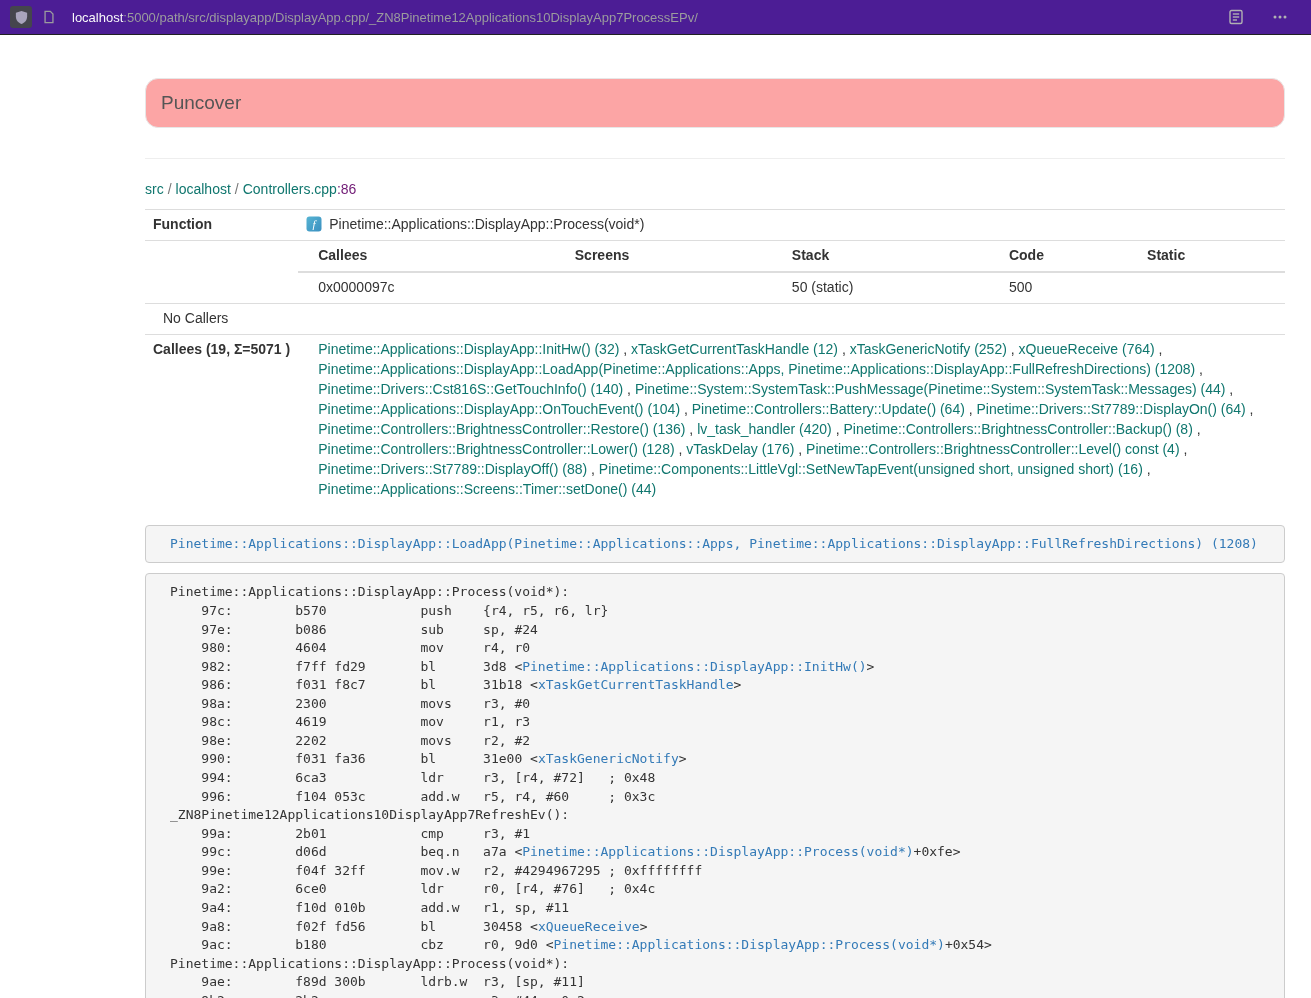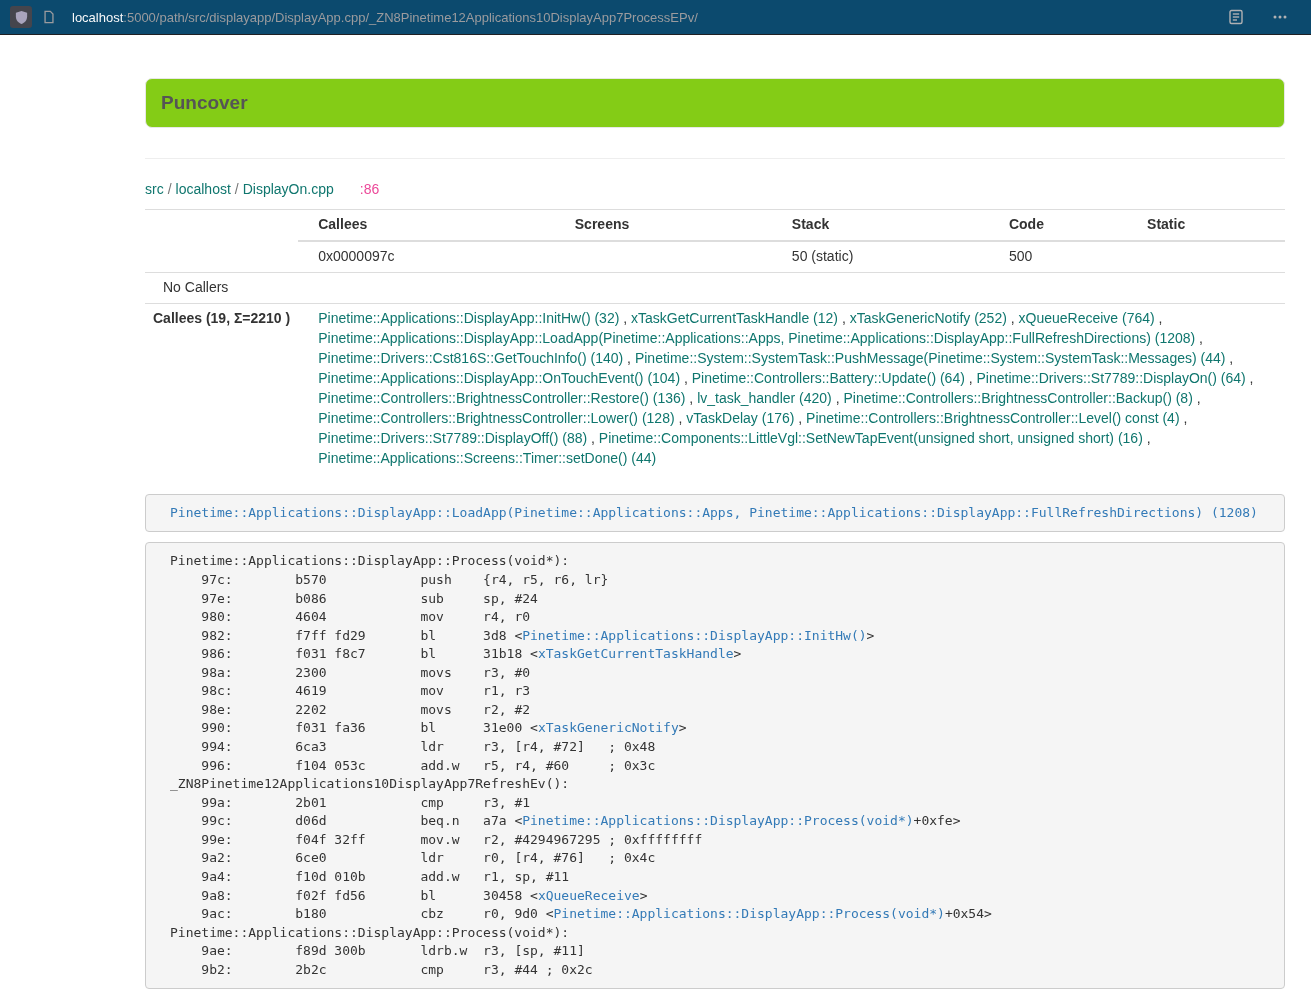--- a/index.html
+++ b/index.html
@@ -7,46 +7,46 @@
   body {
     width: 1311px; height: 998px; overflow: hidden;
     background: #ffffff; color: #333;
     font-family: "Liberation Sans", "DejaVu Sans", sans-serif;
     font-size: 14px;
   }
   a { color: #0f766e; text-decoration: none; cursor: pointer; }
 
   
   .browser-bar {
-    height: 35px; background: #0c4a6e; border-bottom: 1px solid #202023;
+    height: 35px; background: #4c1d95; border-bottom: 1px solid #202023;
     display: flex; align-items: center; padding: 0 10px;
   }
   .bb-btn {
     width: 22px; height: 22px; border-radius: 3px;
     display: flex; align-items: center; justify-content: center;
     margin-right: 6px; flex: 0 0 auto;
   }
   .bb-btn.shield { background: #45454d; }
   .url { font-size: 13px; margin-left: 6px; white-space: nowrap; overflow: hidden; flex: 1; }
   .url .host { color: #f9f9fa; }
   .url .path { color: #9b9b9e; }
   .bb-right { display: flex; align-items: center; gap: 16px; margin-left: auto; padding-right: 4px; }
 
   
   .container { margin-left: 145px; width: 1140px; }
   .navbar {
     margin-top: 43px; height: 50px;
-    background: #84cc16; border: 1px solid #e7e7e7; border-radius: 7px;
-    display: flex; align-items: center; font-weight: bold;
+    background: #fca5a5; border: 1px solid #e7e7e7; border-radius: 13px;
+    display: flex; align-items: center;
   }
   .navbar-brand { padding: 0 15px; font-size: 19px; color: #555; }
   hr.divider { border: none; border-top: 1px solid #eee; margin: 30px 0 0 0; }
   .breadcrumb-line { margin-top: 22px; font-size: 14px; }
   .breadcrumb-line .sep { color: #777; margin: 0 4px; }
-  .breadcrumb-line .line-no { color: #ec4899; padding-left: 26px; }
+  .breadcrumb-line .line-no { color: #701a75; }
 
   table.fn { width: 100%; border-collapse: collapse; margin-top: 12px; font-size: 14px; }
   table.fn > tbody > tr > th,
   table.fn > tbody > tr > td {
     border-top: 1px solid #ddd; padding: 5px 8px;
     text-align: left; vertical-align: top; line-height: 1.42857;
   }
   th.row-label { width: 148px; padding-left: 18px; font-weight: bold; white-space: nowrap; }
   td.nested-cell { padding: 0 !important; }
   table.inner { width: 100%; border-collapse: collapse; }
@@ -107,25 +107,42 @@
 
 <div class="container">
 
   <nav class="navbar">
     <a class="navbar-brand">Puncover</a>
   </nav>
 
   <hr class="divider">
 
   <div class="breadcrumb-line">
-    <a>src</a><span class="sep">/</span><a>localhost</a><span class="sep">/</span><a>DisplayOn.cpp</a><span class="line-no">:86</span>
+    <a>src</a><span class="sep">/</span><a>localhost</a><span class="sep">/</span><a>Controllers.cpp</a><span class="line-no">:86</span>
   </div>
 
   <table class="fn">
     <tbody>
+      <tr>
+        <th class="row-label">Function</th>
+        <td>
+          <span class="fn-icon">
+            <svg width="16" height="16" viewBox="0 0 16 16">
+              <defs>
+                <linearGradient id="fg" x1="0" y1="0" x2="1" y2="1">
+                  <stop offset="0" stop-color="#56b4d3"></stop>
+                  <stop offset="1" stop-color="#3a8fc0"></stop>
+                </linearGradient>
+              </defs>
+              <rect x="0.5" y="0.5" width="15" height="15" rx="3" fill="url(#fg)"></rect>
+              <text x="8" y="12" text-anchor="middle" font-size="11" fill="#ffffff" font-family="serif" font-style="italic">f</text>
+            </svg>
+          </span><span>Pinetime::Applications::DisplayApp::Process(void*)</span>
+        </td>
+      </tr>
       <tr>
         <th class="row-label"></th>
         <td class="nested-cell">
           <table class="inner">
             <thead>
               <tr>
                 <th style="width:26%">Callees</th>
                 <th style="width:22%">Screens</th>
                 <th style="width:22%">Stack</th>
                 <th style="width:14%">Code</th>
@@ -141,21 +158,21 @@
                 <td></td>
               </tr>
             </tbody>
           </table>
         </td>
       </tr>
       <tr>
         <th colspan="2" style="font-weight:normal; padding-left:18px;">No Callers</th>
       </tr>
       <tr>
-        <th class="row-label">Callees (19, Σ=2210 )</th>
+        <th class="row-label">Callees (19, Σ=5071 )</th>
         <td class="callees-cell"><a>Pinetime::Applications::DisplayApp::InitHw() (32)</a> , <a>xTaskGetCurrentTaskHandle (12)</a> , <a>xTaskGenericNotify (252)</a> , <a>xQueueReceive (764)</a> , <a>Pinetime::Applications::DisplayApp::LoadApp(Pinetime::Applications::Apps, Pinetime::Applications::DisplayApp::FullRefreshDirections) (1208)</a> , <a>Pinetime::Drivers::Cst816S::GetTouchInfo() (140)</a> , <a>Pinetime::System::SystemTask::PushMessage(Pinetime::System::SystemTask::Messages) (44)</a> , <a>Pinetime::Applications::DisplayApp::OnTouchEvent() (104)</a> , <a>Pinetime::Controllers::Battery::Update() (64)</a> , <a>Pinetime::Drivers::St7789::DisplayOn() (64)</a> , <a>Pinetime::Controllers::BrightnessController::Restore() (136)</a> , <a>lv_task_handler (420)</a> , <a>Pinetime::Controllers::BrightnessController::Backup() (8)</a> , <a>Pinetime::Controllers::BrightnessController::Lower() (128)</a> , <a>vTaskDelay (176)</a> , <a>Pinetime::Controllers::BrightnessController::Level() const (4)</a> , <a>Pinetime::Drivers::St7789::DisplayOff() (88)</a> , <a>Pinetime::Components::LittleVgl::SetNewTapEvent(unsigned short, unsigned short) (16)</a> , <a>Pinetime::Applications::Screens::Timer::setDone() (44)</a></td>
       </tr>
     </tbody>
   </table>
 
   <pre class="codebox snippet"><a>Pinetime::Applications::DisplayApp::LoadApp(Pinetime::Applications::Apps, Pinetime::Applications::DisplayApp::FullRefreshDirections) (1208)</a></pre>
 
   <pre class="codebox asm">Pinetime::Applications::DisplayApp::Process(void*):
     97c:	b570      	push	{r4, r5, r6, lr}
     97e:	b086      	sub	sp, #24

